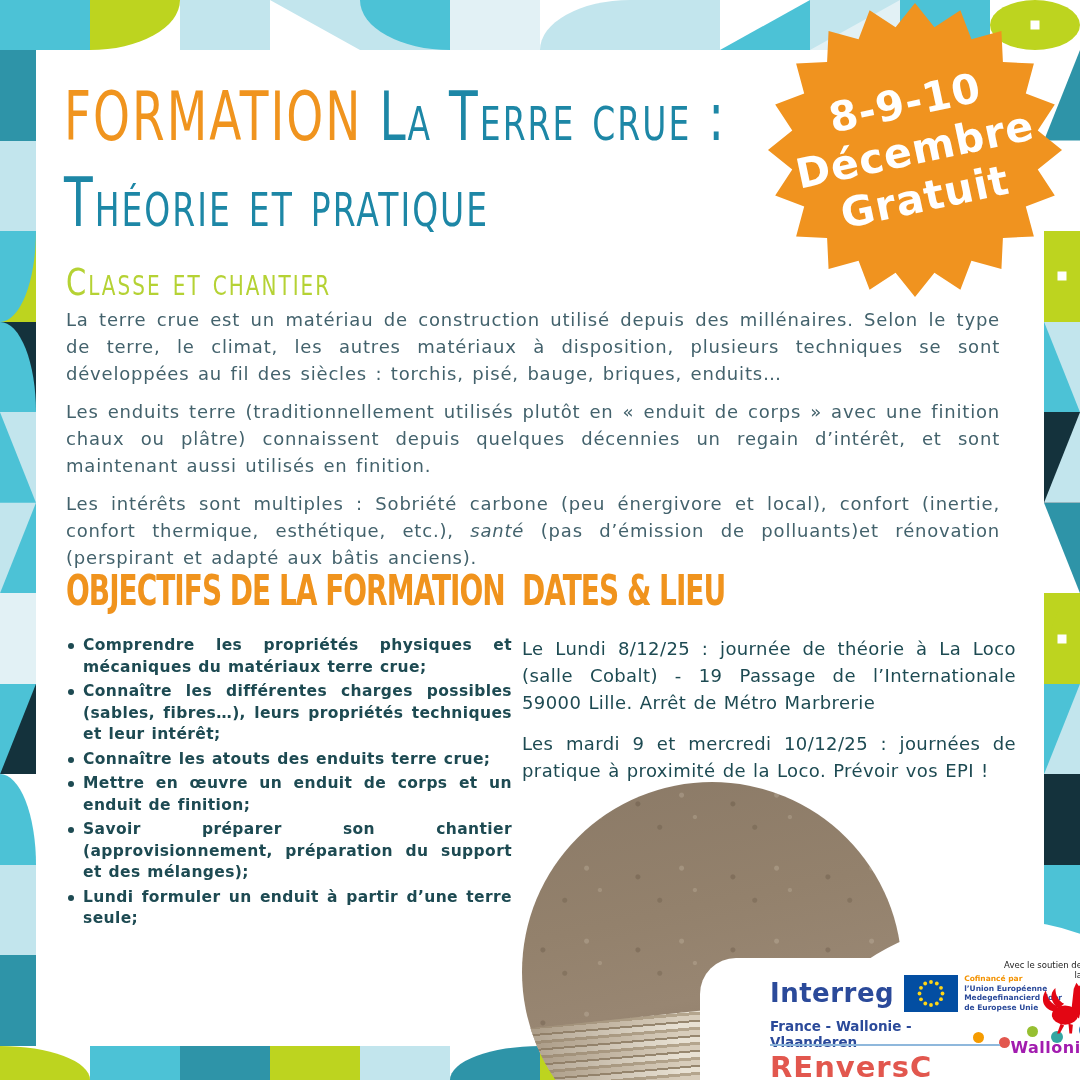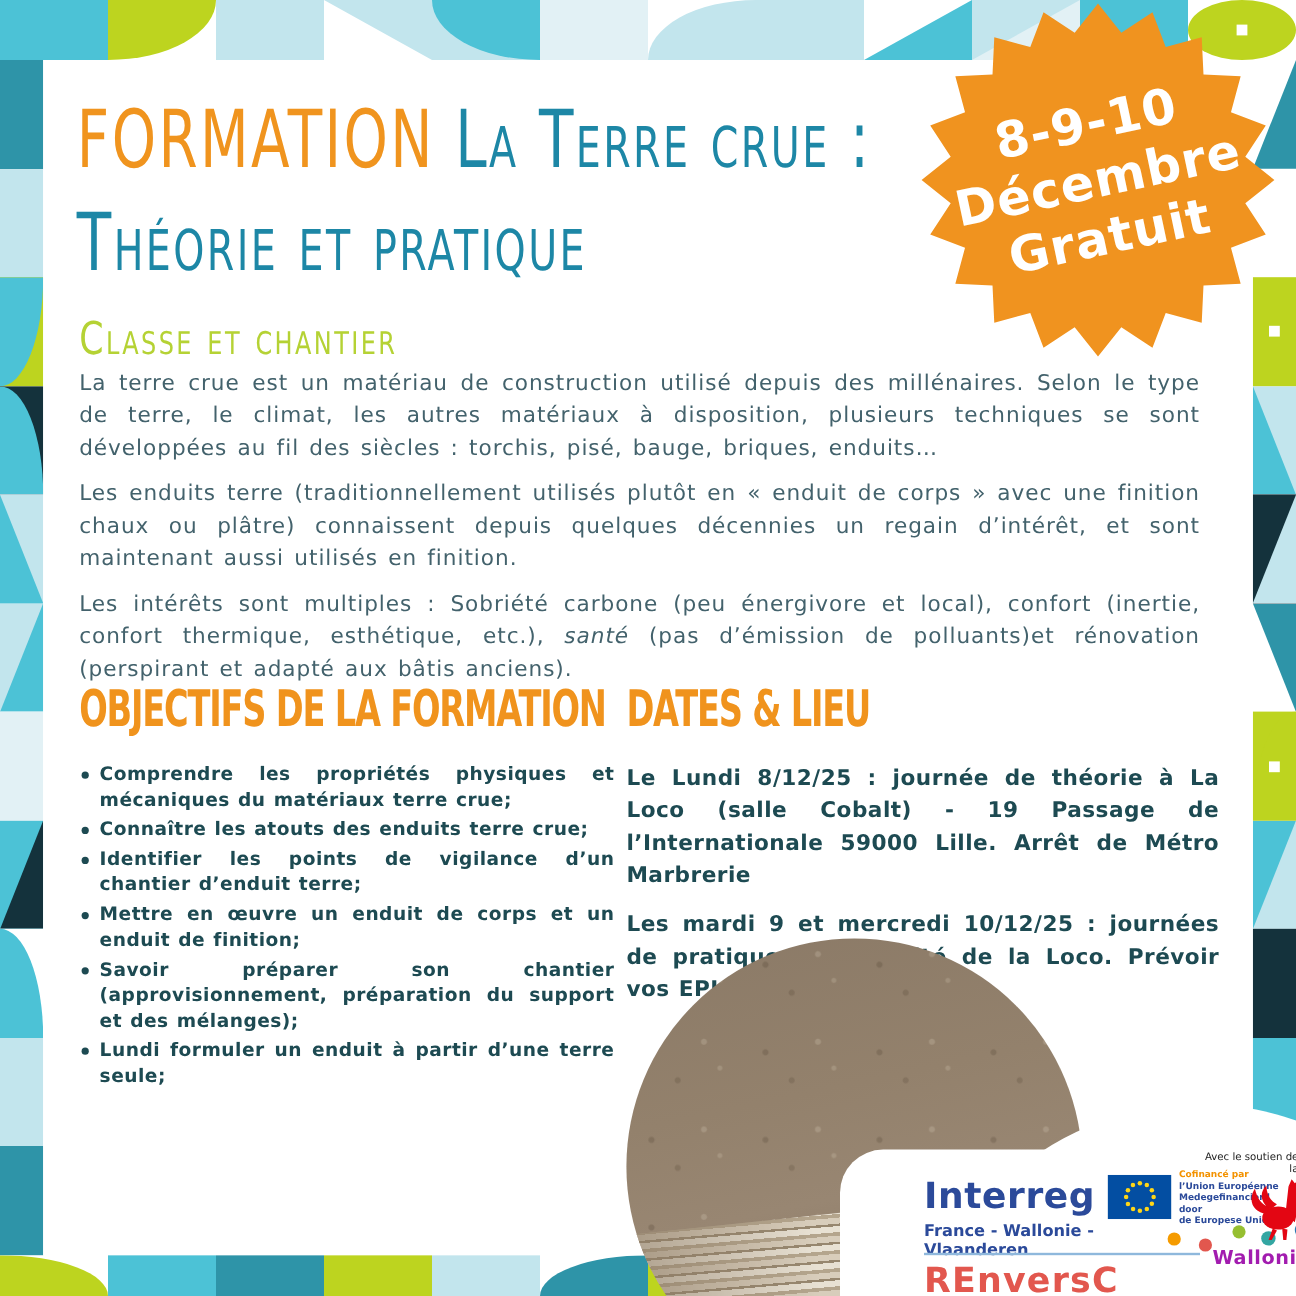--- a/index.html
+++ b/index.html
@@ -53,21 +53,21 @@
   #col-dates{left:522px;width:494px}
   .h-disp{display:inline-block;transform:scaleY(1.5);transform-origin:0 0;
           font-weight:700;font-size:28px;letter-spacing:-1px;color:#f0931d;white-space:nowrap;
           margin-bottom:36px}
   #col-objectives ul{margin:0;padding:0;list-style:none;
           color:#1d4a52;font-weight:700;font-size:15.5px;line-height:21.5px;
           letter-spacing:.4px;word-spacing:1px;text-align:justify}
   #col-objectives li{position:relative;padding-left:17px;margin-bottom:3px}
   #col-objectives li::before{content:'';position:absolute;left:2px;top:8px;width:6px;height:6px;
           border-radius:50%;background:currentColor}
-  #col-dates p{margin:0 0 14px 0;color:#1d4a52;font-weight:700;font-size:18px;line-height:27px;
+  #col-dates p{margin:0 0 14px 0;color:#1d4a52;font-weight:400;font-size:18px;line-height:27px;
           letter-spacing:.4px;word-spacing:1px;text-align:justify}
 
   
   .photo{position:absolute;left:522px;top:782px;width:380px;height:380px;border-radius:50%;
          overflow:hidden;z-index:2;
          background:linear-gradient(168deg,#8b7a67 0%,#93816c 35%,#988672 55%,#8e7c68 72%,#9a8a74 100%)}
   .photo::before{content:'';position:absolute;inset:0;opacity:.55;
          background-image:
            radial-gradient(circle at 22% 30%,rgba(58,45,30,.35) 0 2px,transparent 3px),
            radial-gradient(circle at 68% 18%,rgba(230,220,200,.4) 0 2px,transparent 3px),
@@ -79,25 +79,25 @@
          background:
            linear-gradient(90deg,rgba(140,122,100,.85),rgba(140,122,100,0) 45%),
            repeating-linear-gradient(181deg,#e8e1d3 0 5px,#b4a58d 5px 8px,#d8cdbb 8px 13px,#97876f 13px 15px)}
   .photo-cut{position:absolute;left:760px;top:920px;width:480px;height:480px;border-radius:50%;
          background:#fff;z-index:3}
 
   
   .footer{position:absolute;left:700px;top:958px;width:380px;height:122px;background:#fff;
           border-top-left-radius:36px;z-index:4}
   .interreg-row{position:absolute;left:70px;top:16px;display:flex;align-items:center}
-  .interreg-word{font-weight:700;font-size:30px;color:#2b4a9a;letter-spacing:.5px;margin-right:10px}
+  .interreg-word{font-weight:700;font-size:26px;color:#2b4a9a;letter-spacing:.5px;margin-right:10px}
   .eu-flag{display:block;margin-right:6px}
   .eu-caption{font-size:7.5px;line-height:9.5px;font-weight:700;color:#2b4a9a;letter-spacing:0}
   .cap-orange{color:#f39200}
-  .fwv-row{position:absolute;left:70px;top:60px;display:flex;
+  .fwv-row{position:absolute;left:70px;top:60px;display:flex;align-items:center;
            font-weight:700;font-size:13.5px;color:#2b4a9a}
   .dots{position:relative;width:140px;height:22px;margin-left:8px}
   .dots span{position:absolute;border-radius:50%}
   .d1{left:6px;top:9px;width:11px;height:11px;background:#f59b00}
   .d2{left:32px;top:14px;width:11px;height:11px;background:#e2574e}
   .d3{left:60px;top:3px;width:11px;height:11px;background:#96bf31}
   .d4{left:84px;top:8px;width:12px;height:12px;background:#33a6a2}
   .d5{left:112px;top:0;width:14px;height:14px;background:#2a7ab5}
   .divider{position:absolute;left:70px;top:86px;width:230px;height:2px;background:#8fb8dc}
   .renversc{position:absolute;left:70px;top:92px;font-weight:700;font-size:29px;
@@ -230,22 +230,22 @@
   <div class="intro">
     <p>La terre crue est un matériau de construction utilisé depuis des millénaires. Selon le type de terre, le climat, les autres matériaux à disposition, plusieurs techniques se sont développées au fil des siècles : torchis, pisé, bauge, briques, enduits…</p>
     <p>Les enduits terre (traditionnellement utilisés plutôt en « enduit de corps » avec une finition chaux ou plâtre) connaissent depuis quelques décennies un regain d’intérêt, et sont maintenant aussi utilisés en finition.</p>
     <p><span>Les intérêts sont multiples : Sobriété carbone (peu énergivore et local), confort (inertie, confort thermique, esthétique, etc.), </span><em>santé</em><span> (pas d’émission de polluants)et rénovation (perspirant et adapté aux bâtis anciens).</span></p>
   </div>
 
   <div class="col" id="col-objectives">
     <div class="h-disp">OBJECTIFS DE LA FORMATION</div>
     <ul>
         <li>Comprendre les propriétés physiques et mécaniques du matériaux terre crue;</li>
+        <li>Connaître les différentes charges possibles (sables, fibres…), leurs propriétés techniques et leur intérêt;</li>
         <li>Connaître les atouts des enduits terre crue;</li>
-        <li>Identifier les points de vigilance d’un chantier d’enduit terre;</li>
         <li>Mettre en œuvre un enduit de corps et un enduit de finition;</li>
         <li>Savoir préparer son chantier (approvisionnement, préparation du support et des mélanges);</li>
         <li>Lundi formuler un enduit à partir d’une terre seule;</li>
       </ul>
   </div>
 
   <div class="col" id="col-dates">
     <div class="h-disp">DATES &amp; LIEU</div>
     <p>Le Lundi 8/12/25 : journée de théorie à La Loco (salle Cobalt) - 19 Passage de l’Internationale 59000 Lille. Arrêt de Métro Marbrerie</p>
     <p>Les mardi 9 et mercredi 10/12/25 : journées de pratique à proximité de la Loco. Prévoir vos EPI !</p>

